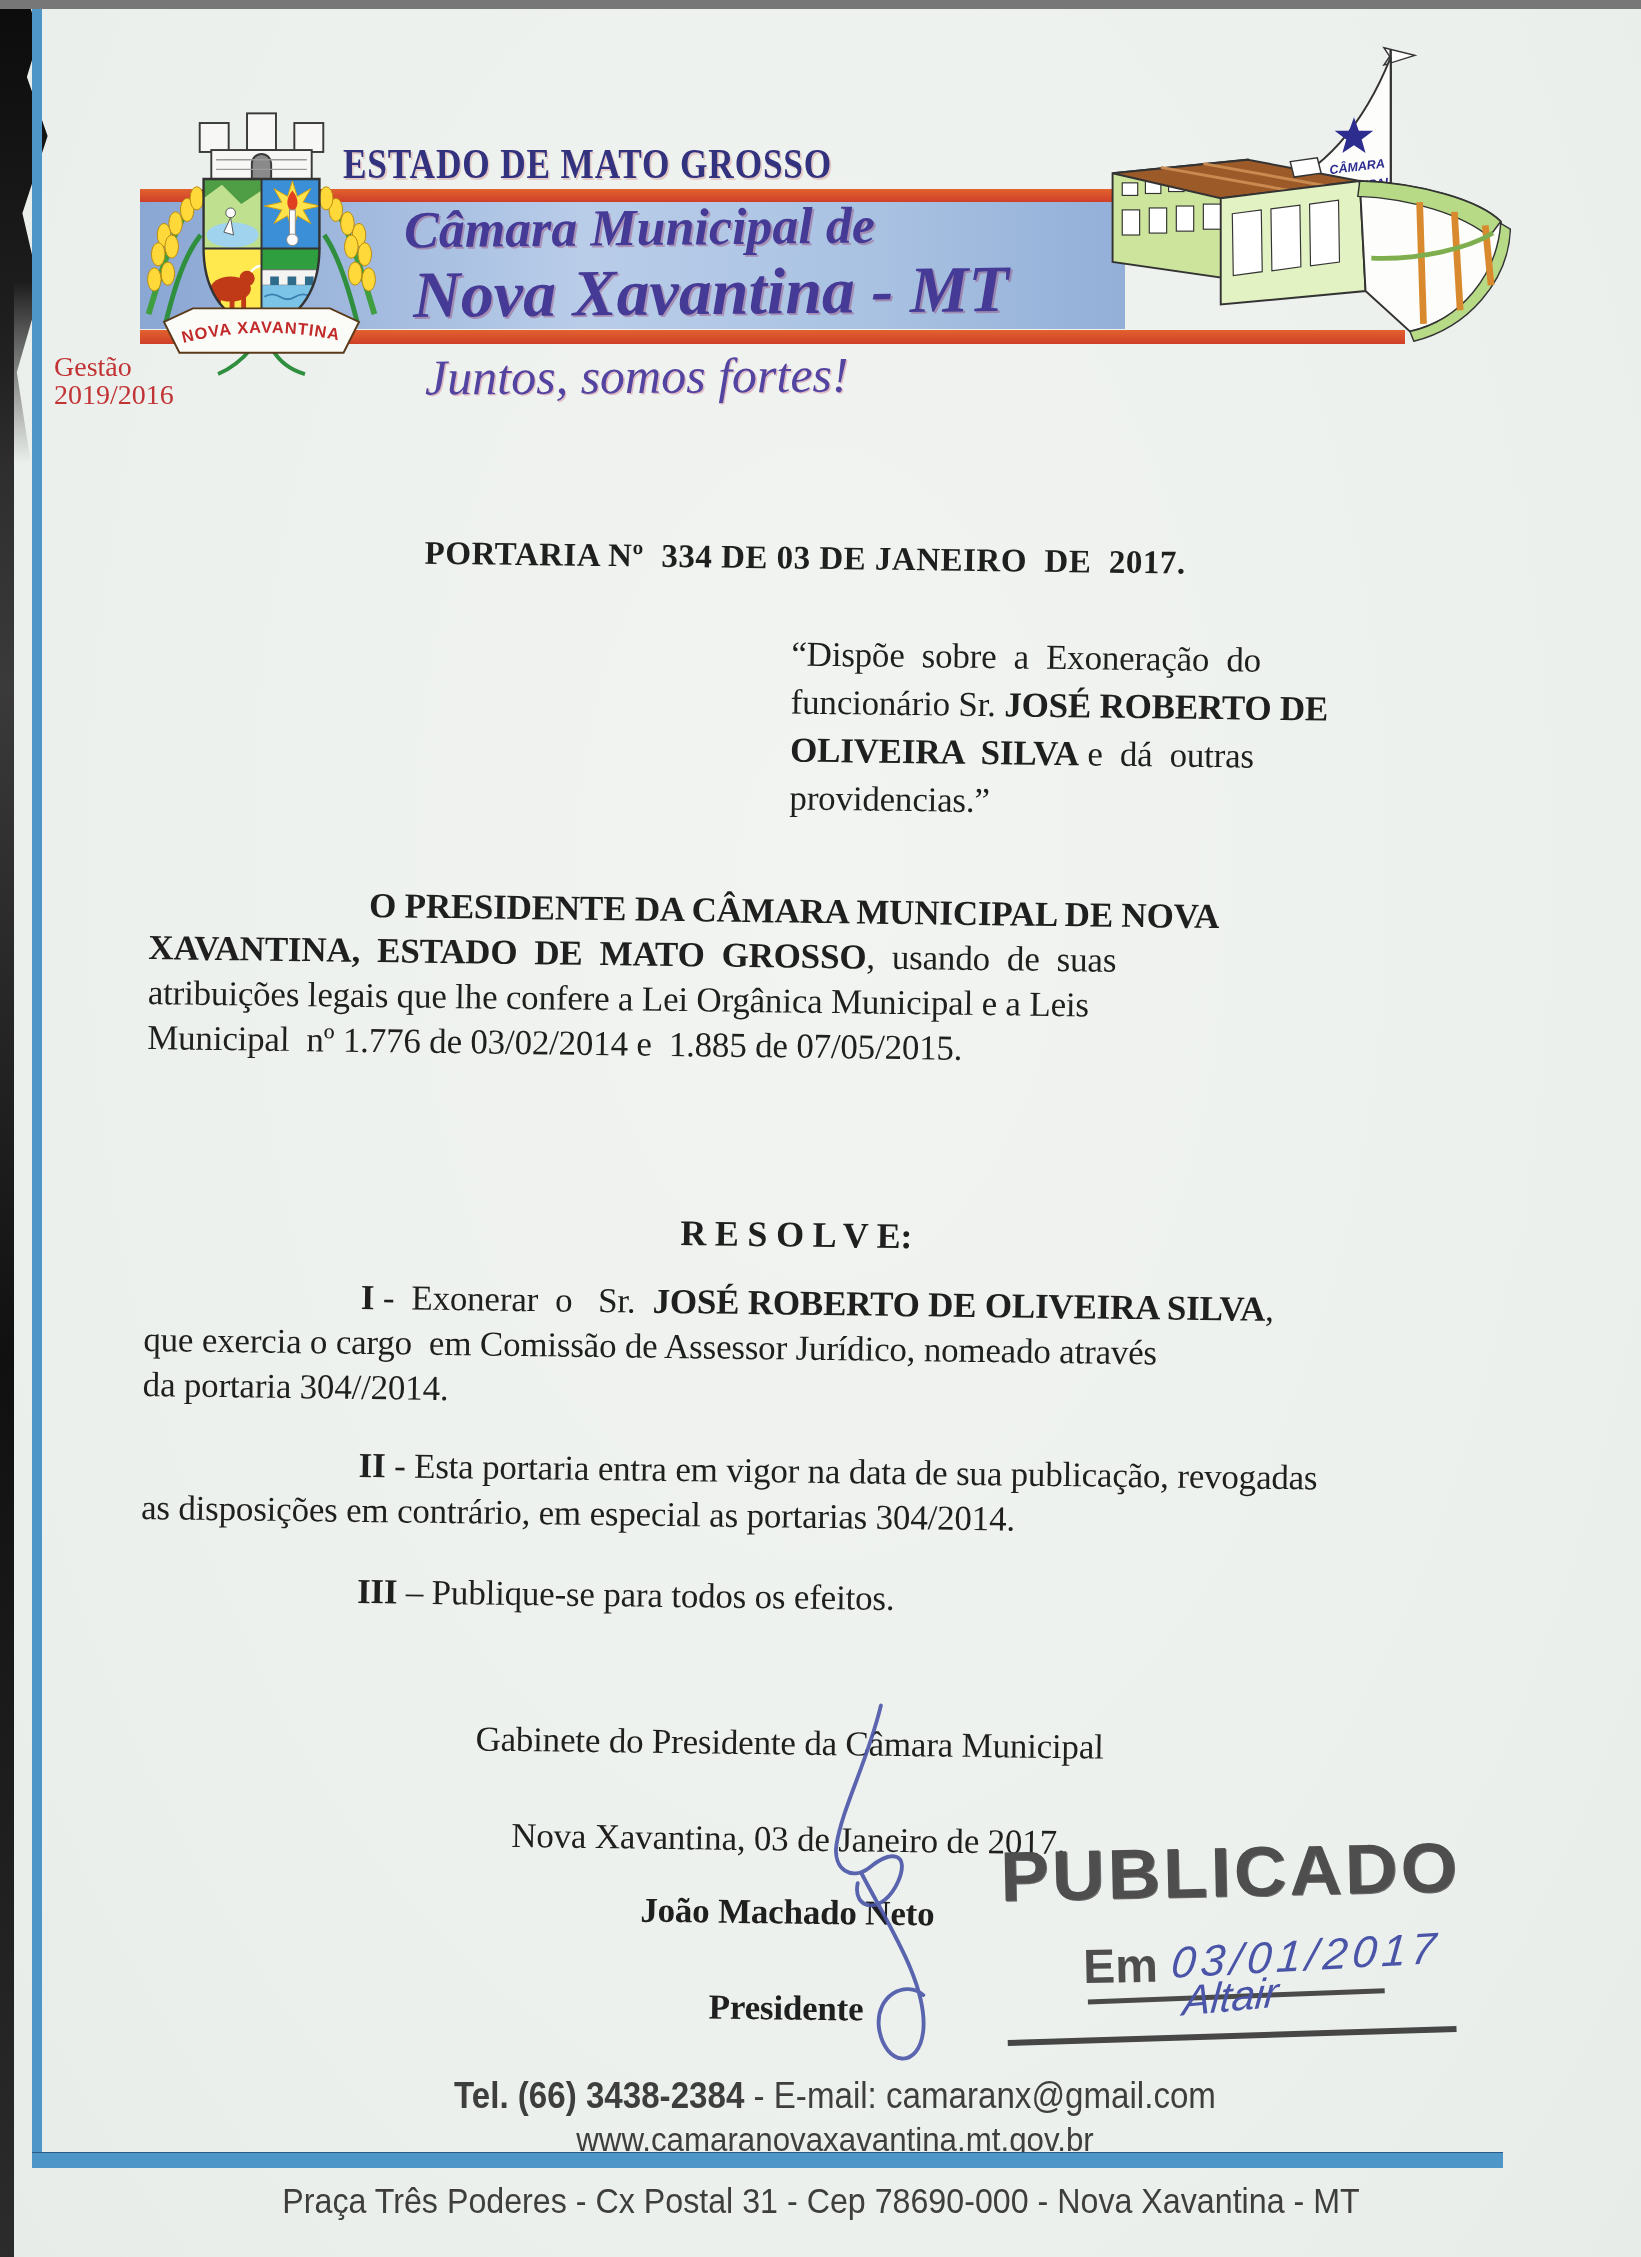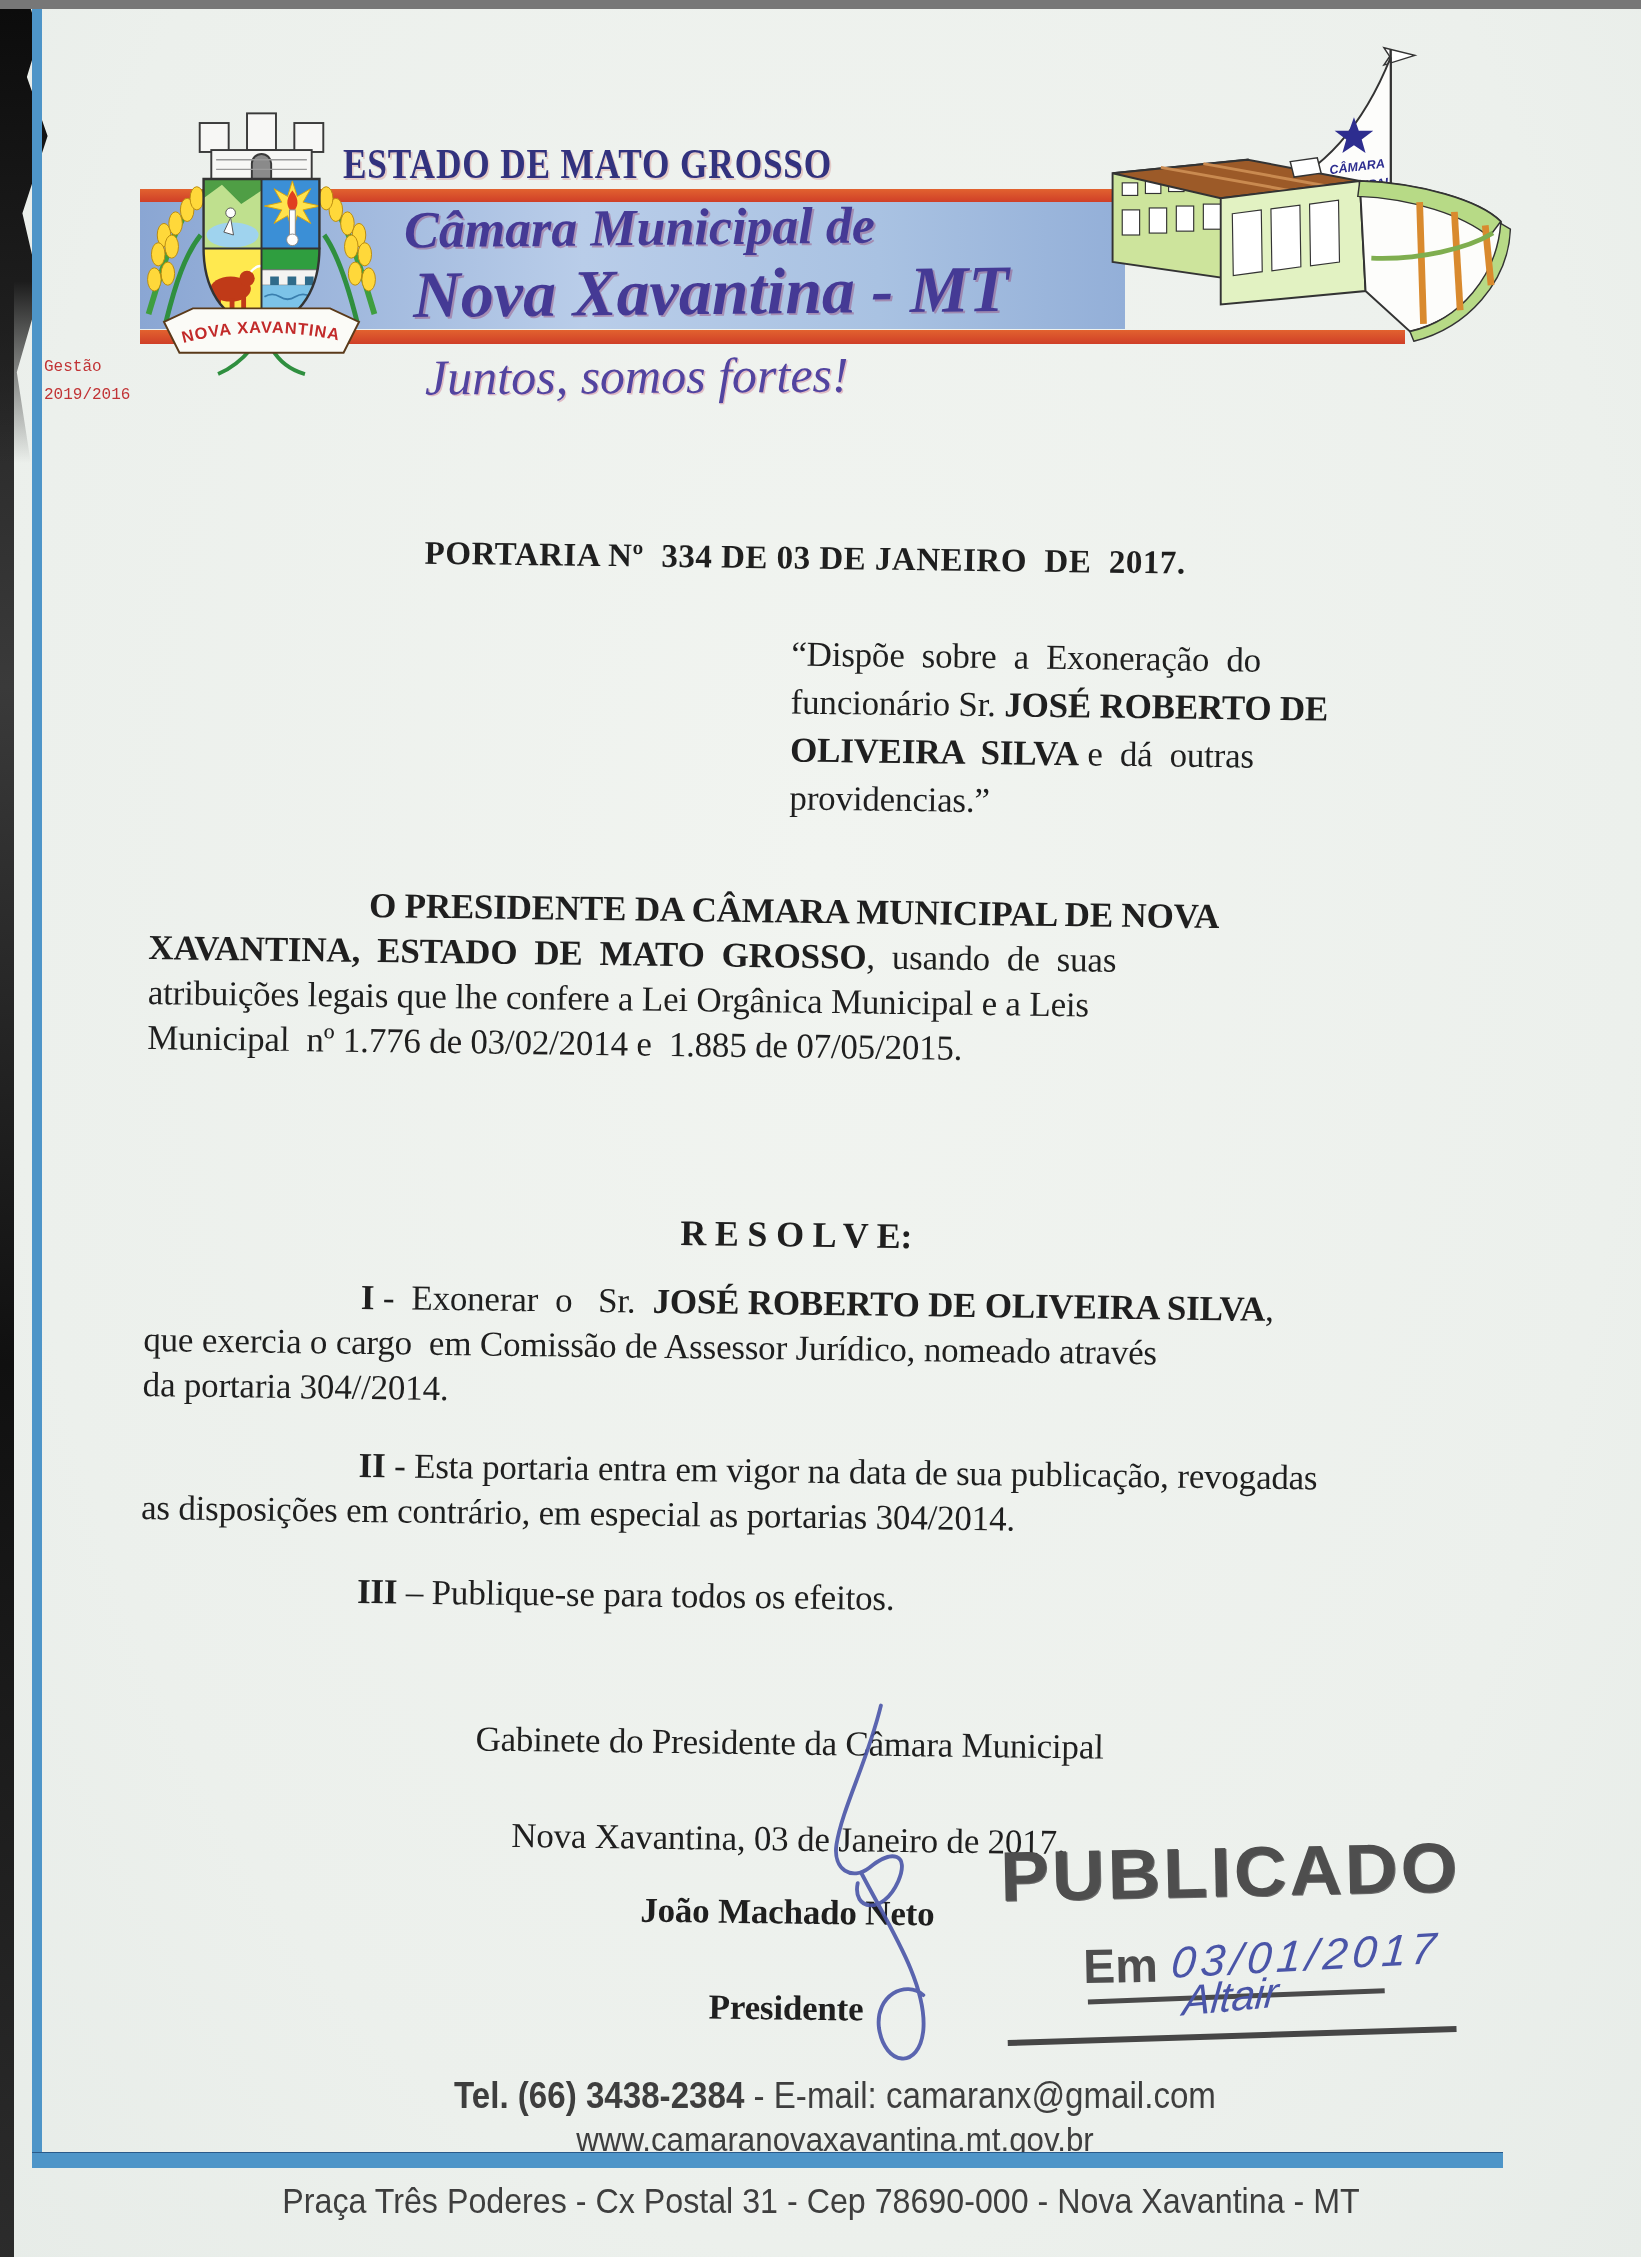--- a/index.html
+++ b/index.html
@@ -21,22 +21,22 @@
   .rule-top{left:140px;top:180px;width:985px;height:12.6px;}
   .rule-bottom{left:140px;top:321px;width:1265px;height:13.5px;}
   .band{position:absolute;left:140px;top:192px;width:985px;height:128px;
         background:linear-gradient(90deg,#8aa6d3 0%,#b9cde9 45%,#a9c2e2 75%,#93afd8 100%);}
   .org1{position:absolute;left:404px;top:189px;font-size:52px;font-weight:bold;font-style:italic;
         color:#453a95;text-shadow:1.9px 1.9px 0 rgba(150,40,90,.35);white-space:nowrap;transform:rotate(-0.6deg);}
   .org2{position:absolute;left:413px;top:245px;font-size:66px;font-weight:bold;font-style:italic;
         color:#453a95;text-shadow:1.9px 1.9px 0 rgba(150,40,90,.35);white-space:nowrap;transform:rotate(-0.6deg);}
   .slogan{position:absolute;left:425px;top:338px;font-size:50px;font-style:italic;color:#5244a0;
         text-shadow:1.4px 1.4px 0 rgba(190,60,100,.3);white-space:nowrap;transform:rotate(-0.4deg);}
-  .gestao{position:absolute;left:44px;top:344px;font-family:Liberation Mono, monospace;
-        font-size:16px;line-height:28px;color:#c13335;}
+  .gestao{position:absolute;left:54px;top:344px;font-family:Liberation Serif, serif;
+        font-size:28px;line-height:28px;color:#c13335;}
   .crest{position:absolute;left:108px;top:81px;width:307px;height:290px;}
   .building{position:absolute;left:1101px;top:27px;width:420px;height:314px;}
   
   .doc{position:absolute;left:154px;top:521px;width:1303px;height:1506px;
        transform:rotate(0.75deg);transform-origin:676px 0;letter-spacing:-0.2px;}
   .doc p,.doc h1,.doc h2{margin:0;position:absolute;white-space:pre-wrap;}
   .title{top:9.7px;width:100%;text-align:center;font-size:33px;font-weight:bold;letter-spacing:0.5px;}
   .epigraph{top:101px;left:639px;width:618px;font-size:35px;line-height:48px;text-align:justify;}
   .preamble{top:359px;left:0;width:1303px;font-size:35px;line-height:45px;text-indent:220px;text-align:justify;}
   .resolve{top:684px;width:100%;text-align:center;font-size:36px;font-weight:bold;}

